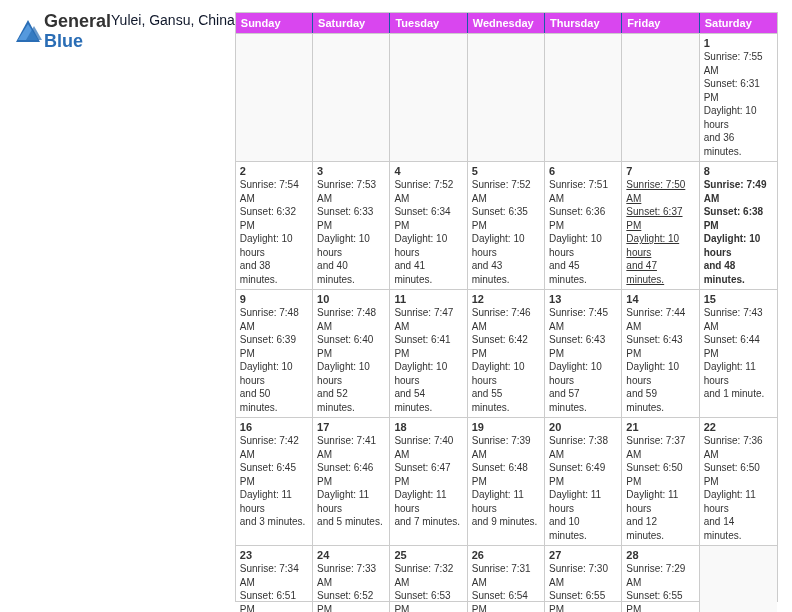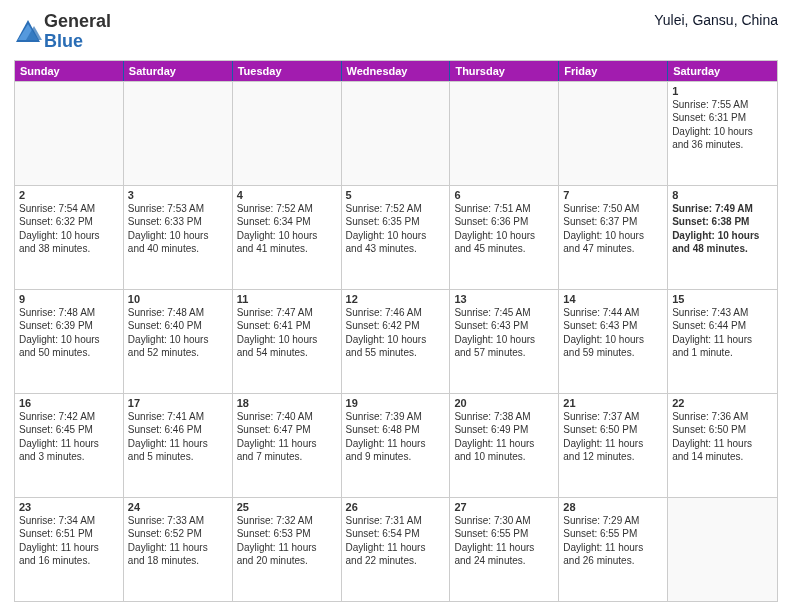--- a/index.html
+++ b/index.html
@@ -8,21 +8,21 @@
       background: #fff;
       width: 792px;
       height: 612px;
       overflow: hidden;
     }
     .page {
       width: 792px;
       height: 612px;
       padding: 12px 14px 10px 14px;
       display: flex;
-      flex-direction: column;
+      flex-direction: row;
     }
     .header {
       display: flex;
       justify-content: space-between;
       align-items: flex-start;
       margin-bottom: 8px;
     }
     .logo {
       display: flex;
       align-items: center;
@@ -62,21 +62,21 @@
     }
     .calendar {
       flex: 1;
       display: flex;
       flex-direction: column;
       border: 1px solid #ccc;
     }
     .cal-header-row {
       display: grid;
       grid-template-columns: repeat(7, 1fr);
-      background: #a21caf;
+      background: #d946ef;
     }
     .cal-header-cell {
       color: #fff;
       font-size: 11px;
       font-weight: bold;
       padding: 4px 5px;
       text-align: left;
       border-right: 1px solid #1a5da5;
     }
     .cal-header-cell:last-child { border-right: none; }
@@ -192,21 +192,21 @@
           </div>
           <div class="cal-cell">
             <span class="day-num">6</span>
             <div class="day-info" style="white-space: pre-line;">Sunrise: 7:51 AM
 Sunset: 6:36 PM
 Daylight: 10 hours
 and 45 minutes.</div>
           </div>
           <div class="cal-cell">
             <span class="day-num">7</span>
-            <div class="day-info" style="white-space: pre-line;">Sunrise: 7:50 AM
+            <div class="day-info" style="white-space: pre-line; text-decoration: underline;">Sunrise: 7:50 AM
 Sunset: 6:37 PM
 Daylight: 10 hours
 and 47 minutes.</div>
           </div>
           <div class="cal-cell">
             <span class="day-num">8</span>
             <div class="day-info" style="white-space: pre-line; font-weight: bold;">Sunrise: 7:49 AM
 Sunset: 6:38 PM
 Daylight: 10 hours
 and 48 minutes.</div>

